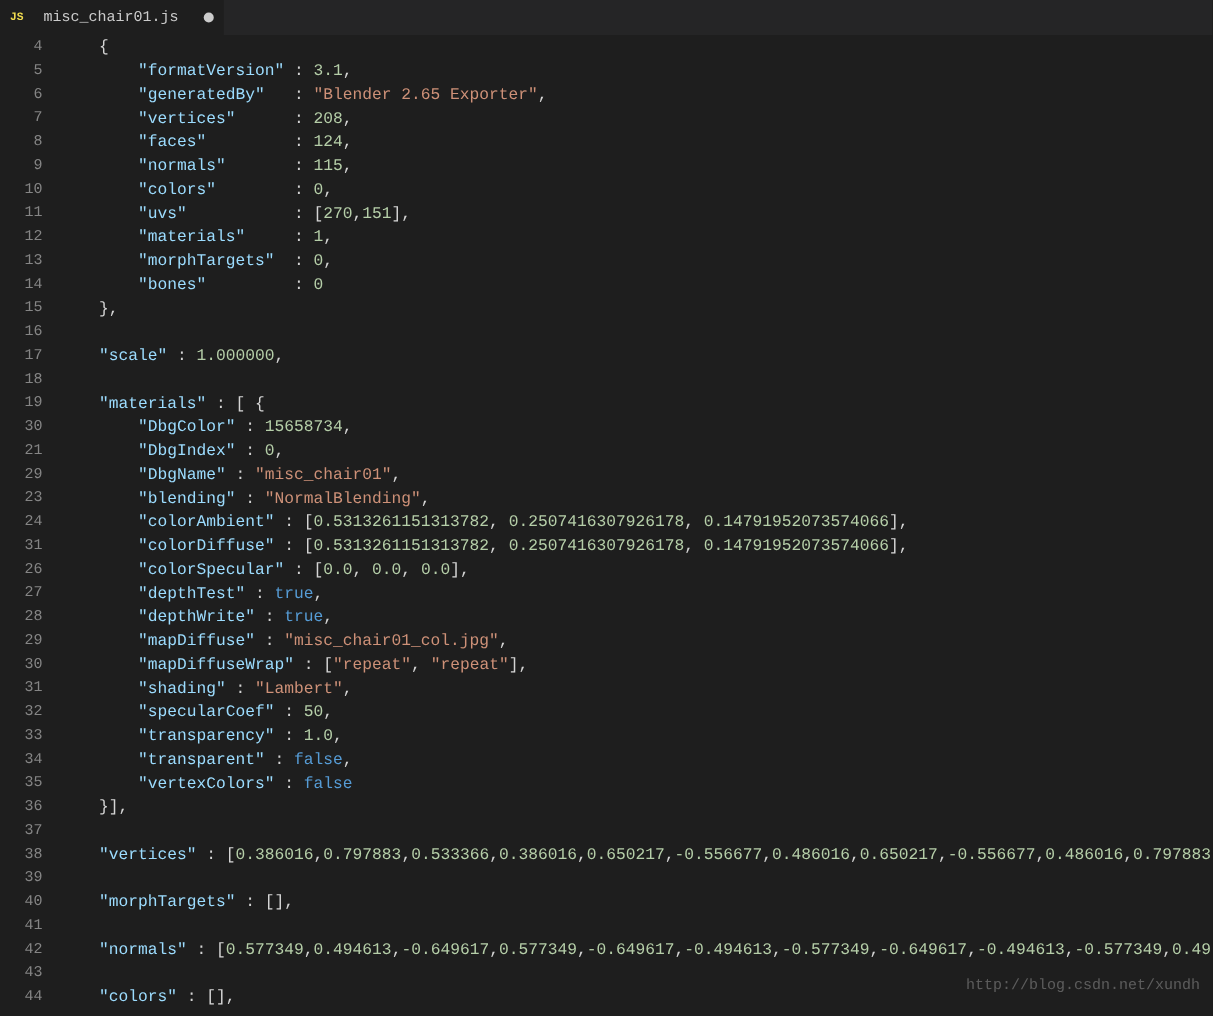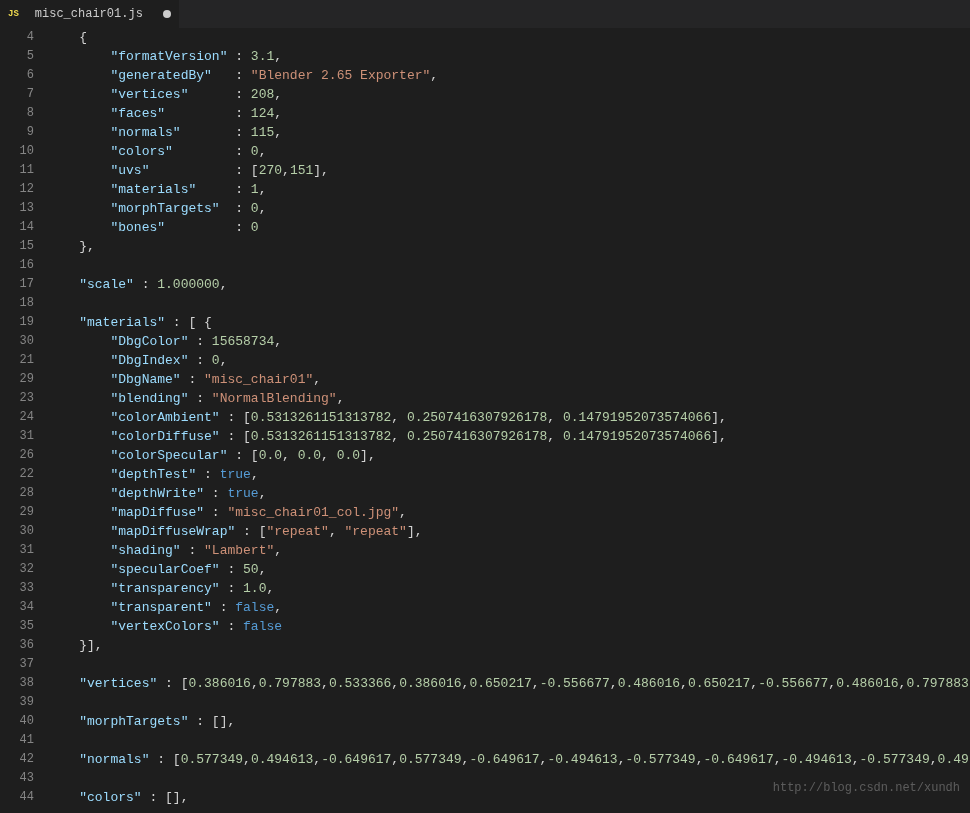--- a/index.html
+++ b/index.html
@@ -107,21 +107,21 @@
       <div class="line">17</div>
       <div class="line">18</div>
       <div class="line">19</div>
       <div class="line">30</div>
       <div class="line">21</div>
       <div class="line">29</div>
       <div class="line">23</div>
       <div class="line">24</div>
       <div class="line">31</div>
       <div class="line">26</div>
-      <div class="line">22</div>
+      <div class="line">27</div>
       <div class="line">28</div>
       <div class="line">29</div>
       <div class="line">30</div>
       <div class="line">31</div>
       <div class="line">32</div>
       <div class="line">33</div>
       <div class="line">34</div>
       <div class="line">35</div>
       <div class="line">36</div>
       <div class="line">37</div>

